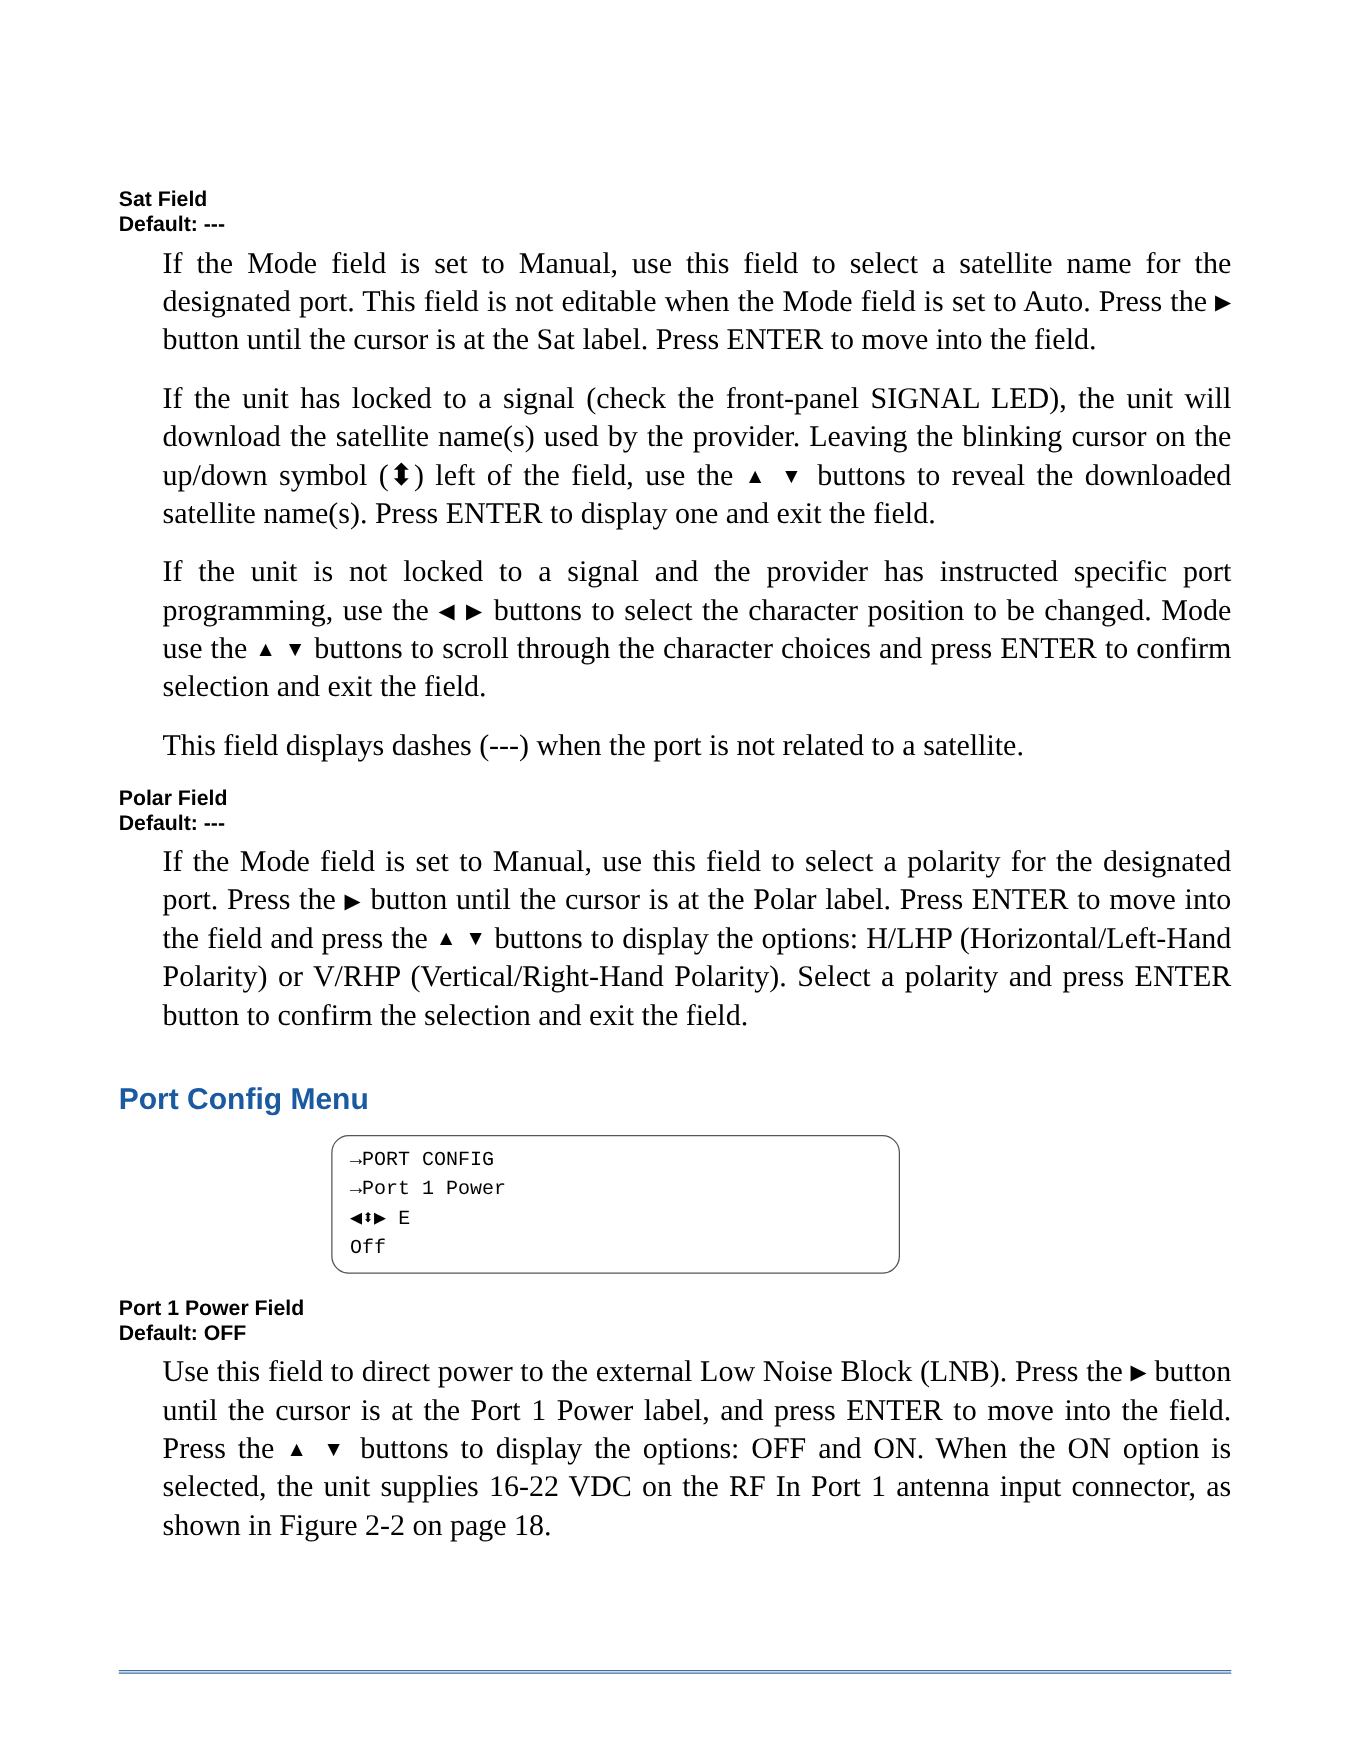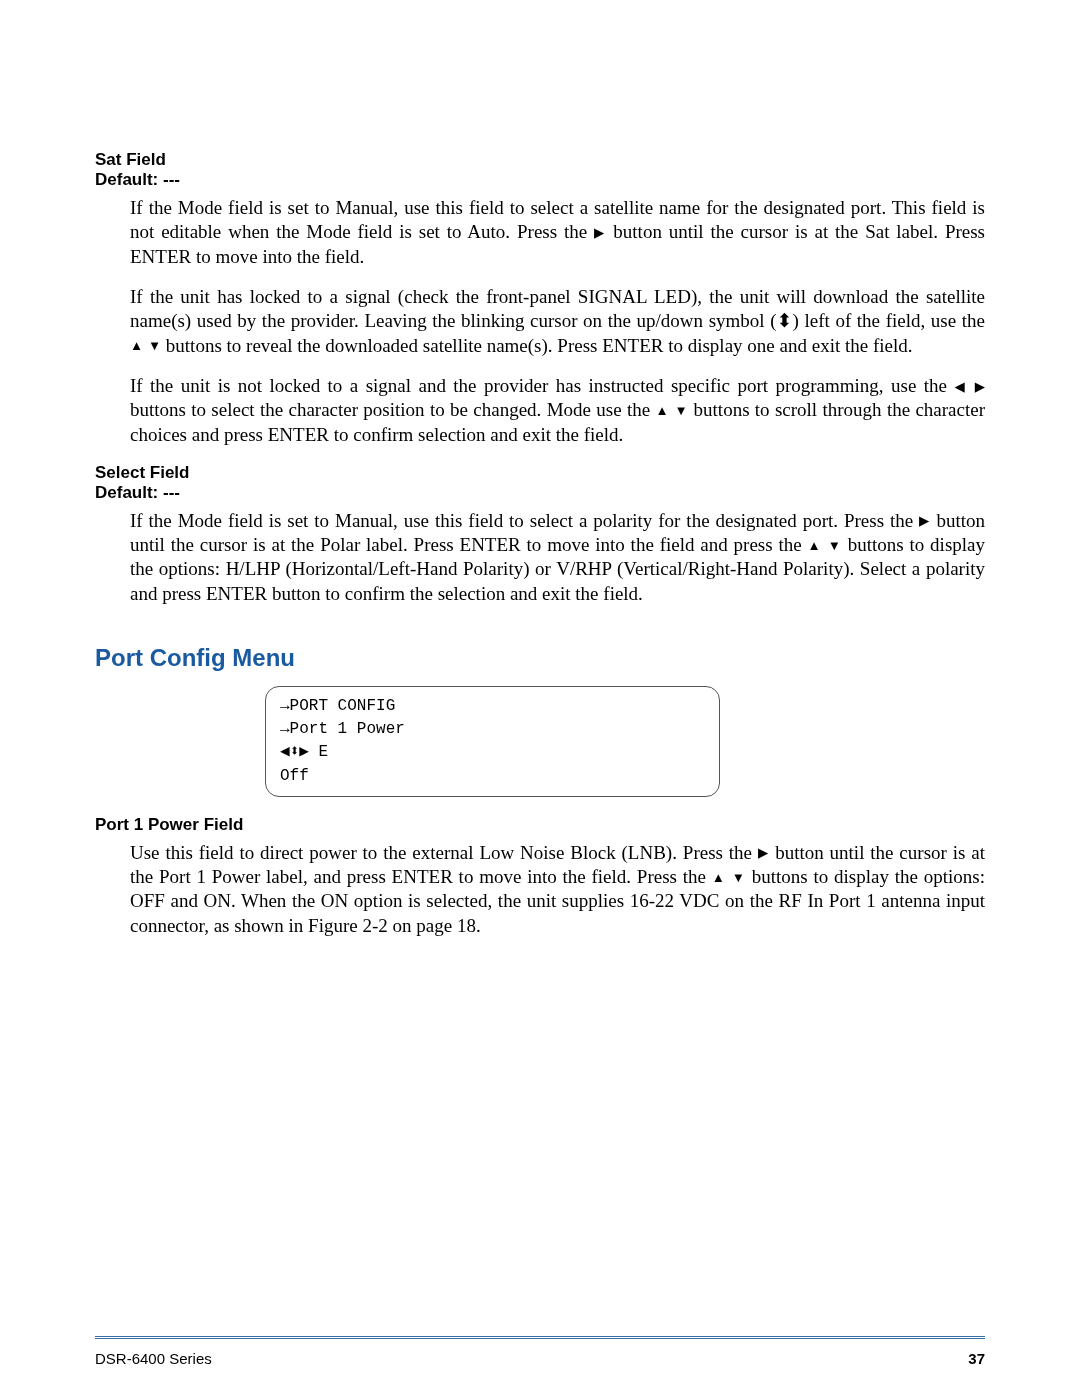--- a/index.html
+++ b/index.html
@@ -27,21 +27,21 @@
     margin-bottom: 6px;
     flex-direction: column;
   }
   .field-label {
     width: 285px;
   }
   .field-default {
     flex: 1;
   }
   .body-text {
-    font-size: 19px;
+    font-size: 24px;
     line-height: 1.28;
     margin: 0 0 16px 35px;
     text-align: justify;
   }
   .section-heading {
     font-family: Arial, Helvetica, sans-serif;
     font-weight: bold;
     color: #1a5aa0;
     font-size: 24px;
     margin: 38px 0 14px 0;
@@ -111,23 +111,24 @@
   </p>
   <p class="body-text">
     <span>If the unit is not locked to a signal and the provider has instructed specific port programming, use the </span>
     <span class="arrow-left nowrap"></span>
     <span class="arrow-right nowrap"></span>
     <span> buttons to select the character position to be changed. Mode use the </span>
     <span class="arrow-up nowrap"></span>
     <span class="arrow-down nowrap"></span>
     <span> buttons to scroll through the character choices and press ENTER to confirm selection and exit the field.</span>
   </p>
+  <p class="body-text">This field displays dashes (---) when the port is not related to a satellite.</p>
 
   <div class="field-row">
-    <div class="field-label">Select Field</div>
+    <div class="field-label">Polar Field</div>
     <div class="field-default">Default: ---</div>
   </div>
   <p class="body-text">
     <span>If the Mode field is set to Manual, use this field to select a polarity for the designated port. Press the </span>
     <span class="arrow-right nowrap"></span>
     <span> button until the cursor is at the Polar label. Press ENTER to move into the field and press the </span>
     <span class="arrow-up nowrap"></span>
     <span class="arrow-down nowrap"></span>
     <span> buttons to display the options: H/LHP (Horizontal/Left-Hand Polarity) or V/RHP (Vertical/Right-Hand Polarity). Select a polarity and press ENTER button to confirm the selection and exit the field.</span>
   </p>
@@ -140,29 +141,26 @@
       <div class="lcd-col2"><span class="lcd-arrow-r"></span><span>Port 1 Power</span></div>
     </div>
     <div class="lcd-row">
       <div class="lcd-col1"><span>◀⬍▶</span><span> E</span></div>
       <div class="lcd-col2">Off</div>
     </div>
   </div>
 
   <div class="field-row">
     <div class="field-label">Port 1 Power Field</div>
+    <div class="field-default">Default: OFF</div>
   </div>
   <p class="body-text">
     <span>Use this field to direct power to the external Low Noise Block (LNB). Press the </span>
     <span class="arrow-right nowrap"></span>
     <span> button until the cursor is at the Port 1 Power label, and press ENTER to move into the field. Press the </span>
     <span class="arrow-up nowrap"></span>
     <span class="arrow-down nowrap"></span>
     <span> buttons to display the options: OFF and ON. When the ON option is selected, the unit supplies 16-22 VDC on the RF In Port 1 antenna input connector, as shown in Figure 2-2 on page 18.</span>
   </p>
 
   <div class="footer-rule"></div>
-  <div class="footer">
-    <span class="series">DSR-6400 Series</span>
-    <span class="pagenum">37</span>
-  </div>
 
 </div>
 
 </body></html>

